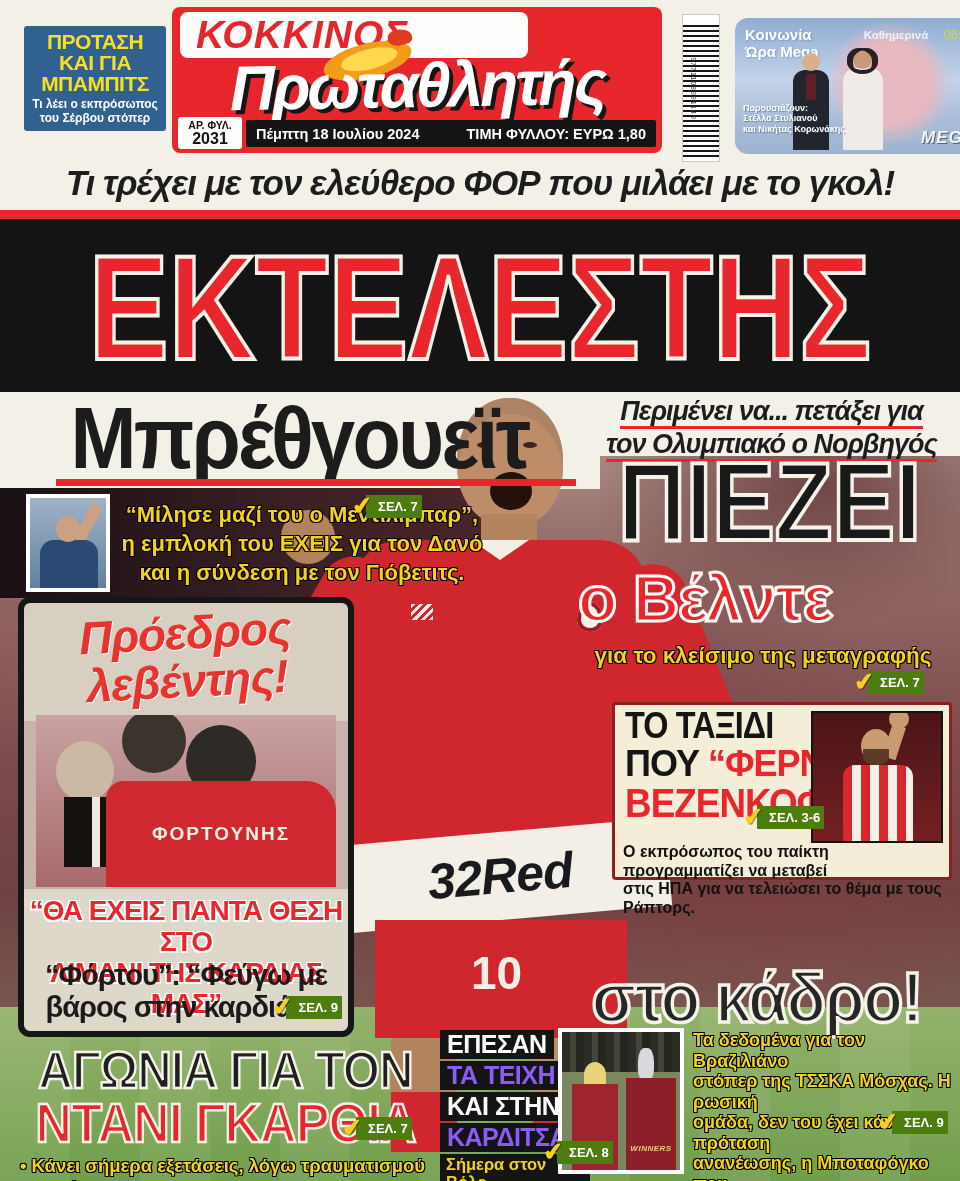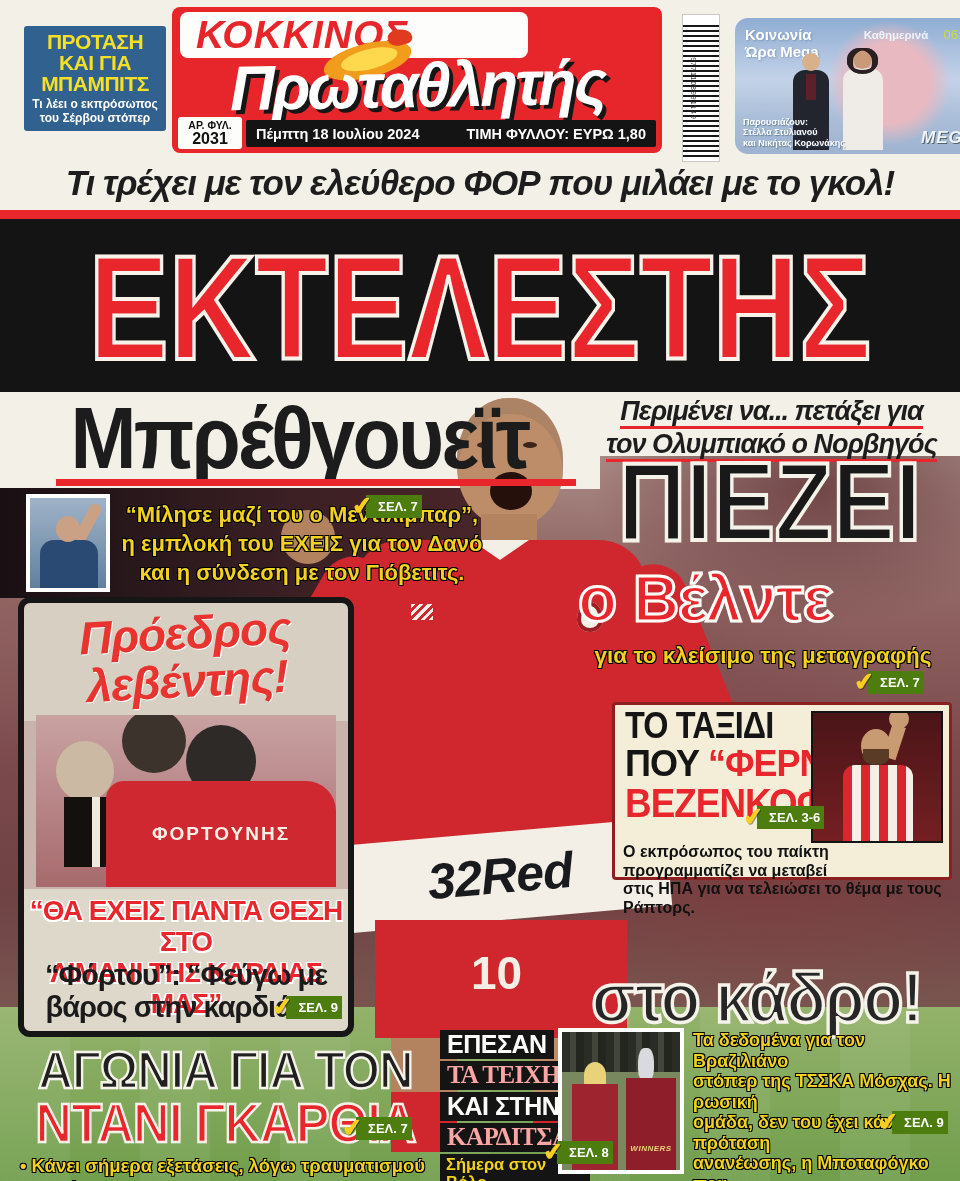--- a/index.html
+++ b/index.html
@@ -46,21 +46,21 @@
                  line-height:17px;text-shadow:1px 1px 2px #33507055;}
   .mega-ad .sched{position:absolute;right:8px;top:9px;font-size:11.5px;color:#eef3fa;font-weight:700;}
   .mega-ad .time{color:#c9dc3f;font-weight:400;font-size:13px;margin-left:12px;}
   .man{position:absolute;left:58px;top:52px;width:36px;height:80px;background:#23252e;border-radius:12px 12px 0 0;}
   .man::before{content:"";position:absolute;left:9px;top:-17px;width:18px;height:18px;border-radius:50%;background:#d9b08c;}
   .man::after{content:"";position:absolute;left:13px;top:4px;width:10px;height:26px;background:#5d1f28;}
   .woman{position:absolute;left:108px;top:50px;width:40px;height:82px;background:#efece8;border-radius:13px 13px 0 0;}
   .woman::before{content:"";position:absolute;left:10px;top:-18px;width:19px;height:19px;border-radius:50%;background:#c89a78;}
   .woman::after{content:"";position:absolute;left:4px;top:-20px;width:31px;height:26px;border-radius:50% 50% 60% 60%;
                 background:transparent;box-shadow:inset 0 -4px 0 #2a2022,inset 6px 2px 0 #2a2022,inset -6px 2px 0 #2a2022;}
-  .mega-ad .pres{position:absolute;left:8px;bottom:6px;color:#fff;font-weight:700;font-size:9px;line-height:10.5px;
+  .mega-ad .pres{position:absolute;left:8px;bottom:20px;color:#fff;font-weight:700;font-size:9px;line-height:10.5px;
                  text-shadow:1px 1px 1px #33507088;}
   .mega-logo{position:absolute;right:8px;bottom:6px;color:#f2f5fa;font-weight:900;font-style:italic;
              font-size:17px;letter-spacing:1px;text-shadow:1px 1px 0 #51626e;}
 
   
   .strap{left:0;top:163px;width:960px;text-align:center;font-style:italic;font-weight:900;
          font-size:35px;color:#1d1d1d;letter-spacing:-1px;}
   .redbar{left:0;top:210px;width:960px;height:9px;background:#e8262b;}
   .banner{left:0;top:219px;width:960px;height:173px;background:#141414;display:flex;
           align-items:center;justify-content:center;}
@@ -158,21 +158,21 @@
               -webkit-text-stroke:2.5px #f5f2ea;}
   .agonia .bullets{margin-top:4px;text-align:left;padding-left:14px;color:#f2d21f;font-weight:700;
                    font-size:18.5px;line-height:22px;
                    text-shadow:1px 1px 0 #000,-1px 1px 0 #000,1px -1px 0 #000,-1px -1px 0 #000;}
 
   
   .karditsa{left:440px;top:1030px;width:150px;}
   .karditsa .row{margin-bottom:2px;}
   .karditsa .strip{display:inline-block;background:#141414;padding:1px 7px 2px;font-weight:900;
                    font-size:25px;line-height:26px;letter-spacing:-0.5px;}
-  .karditsa .w{color:#fdfdfb;} .karditsa .r{color:#fca5a5;font-family:Liberation Serif, serif;}
+  .karditsa .w{color:#fdfdfb;} .karditsa .r{color:#8b5cf6;}
   .karditsa .sub{display:inline-block;background:#141414;padding:1px 6px 2px;color:#f2d21f;
                  font-weight:700;font-size:16.5px;line-height:18px;}
 
   .trophy-photo{left:558px;top:1028px;width:126px;height:146px;border:4px solid #fff;box-sizing:border-box;
                 background:linear-gradient(180deg,#5a6651 0 38px,#79885f 38px);overflow:hidden;}
   .trophy-photo .ped1{position:absolute;left:10px;top:52px;width:46px;height:90px;background:#9e2530;}
   .trophy-photo .ped2{position:absolute;left:64px;top:46px;width:50px;height:96px;background:#8e1f2a;}
   .trophy-photo .cup{position:absolute;left:22px;top:30px;width:22px;height:26px;background:#e8d27a;
                      border-radius:50% 50% 20% 20%;}
   .trophy-photo .cup2{position:absolute;left:76px;top:16px;width:16px;height:34px;background:#d8dade;border-radius:40%;}

